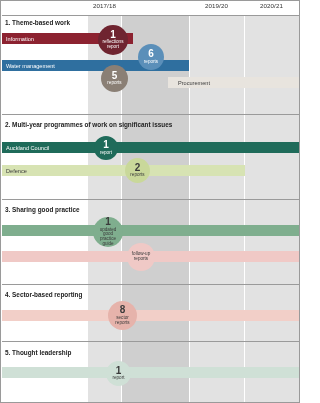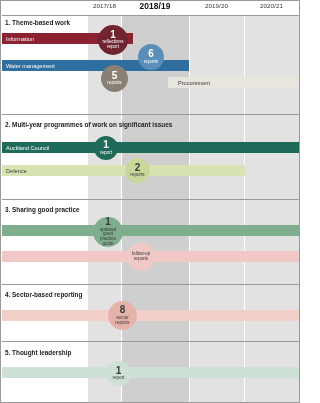--- a/index.html
+++ b/index.html
@@ -74,21 +74,20 @@
   <div class="col-band" style="left:87px;width:33px;"></div>
   <div class="col-band dark" style="left:120px;width:68px;"></div>
   <div class="col-band" style="left:188px;width:55px;"></div>
   <div class="col-band" style="left:243px;width:55px;"></div>
   <div class="col-sep" style="left:120px;"></div>
   <div class="col-sep" style="left:188px;"></div>
   <div class="col-sep" style="left:243px;"></div>
 
   <div class="year-header">
     <div class="year" style="left:87px;width:33px;">2017/18</div>
-    <div class="year big" style="left:120px;width:68px;">2018/19</div>
     <div class="year" style="left:188px;width:55px;">2019/20</div>
     <div class="year" style="left:243px;width:55px;">2020/21</div>
   </div>
 
   <div class="sec-divider" style="top:14px;"></div>
   <div class="sec-title" style="top:18px;">1. Theme-based work</div>
 
   <div class="bar" style="left:1px;top:32px;width:131px;background:#8c2230;">
     <span class="bar-label">Information</span>
   </div>

